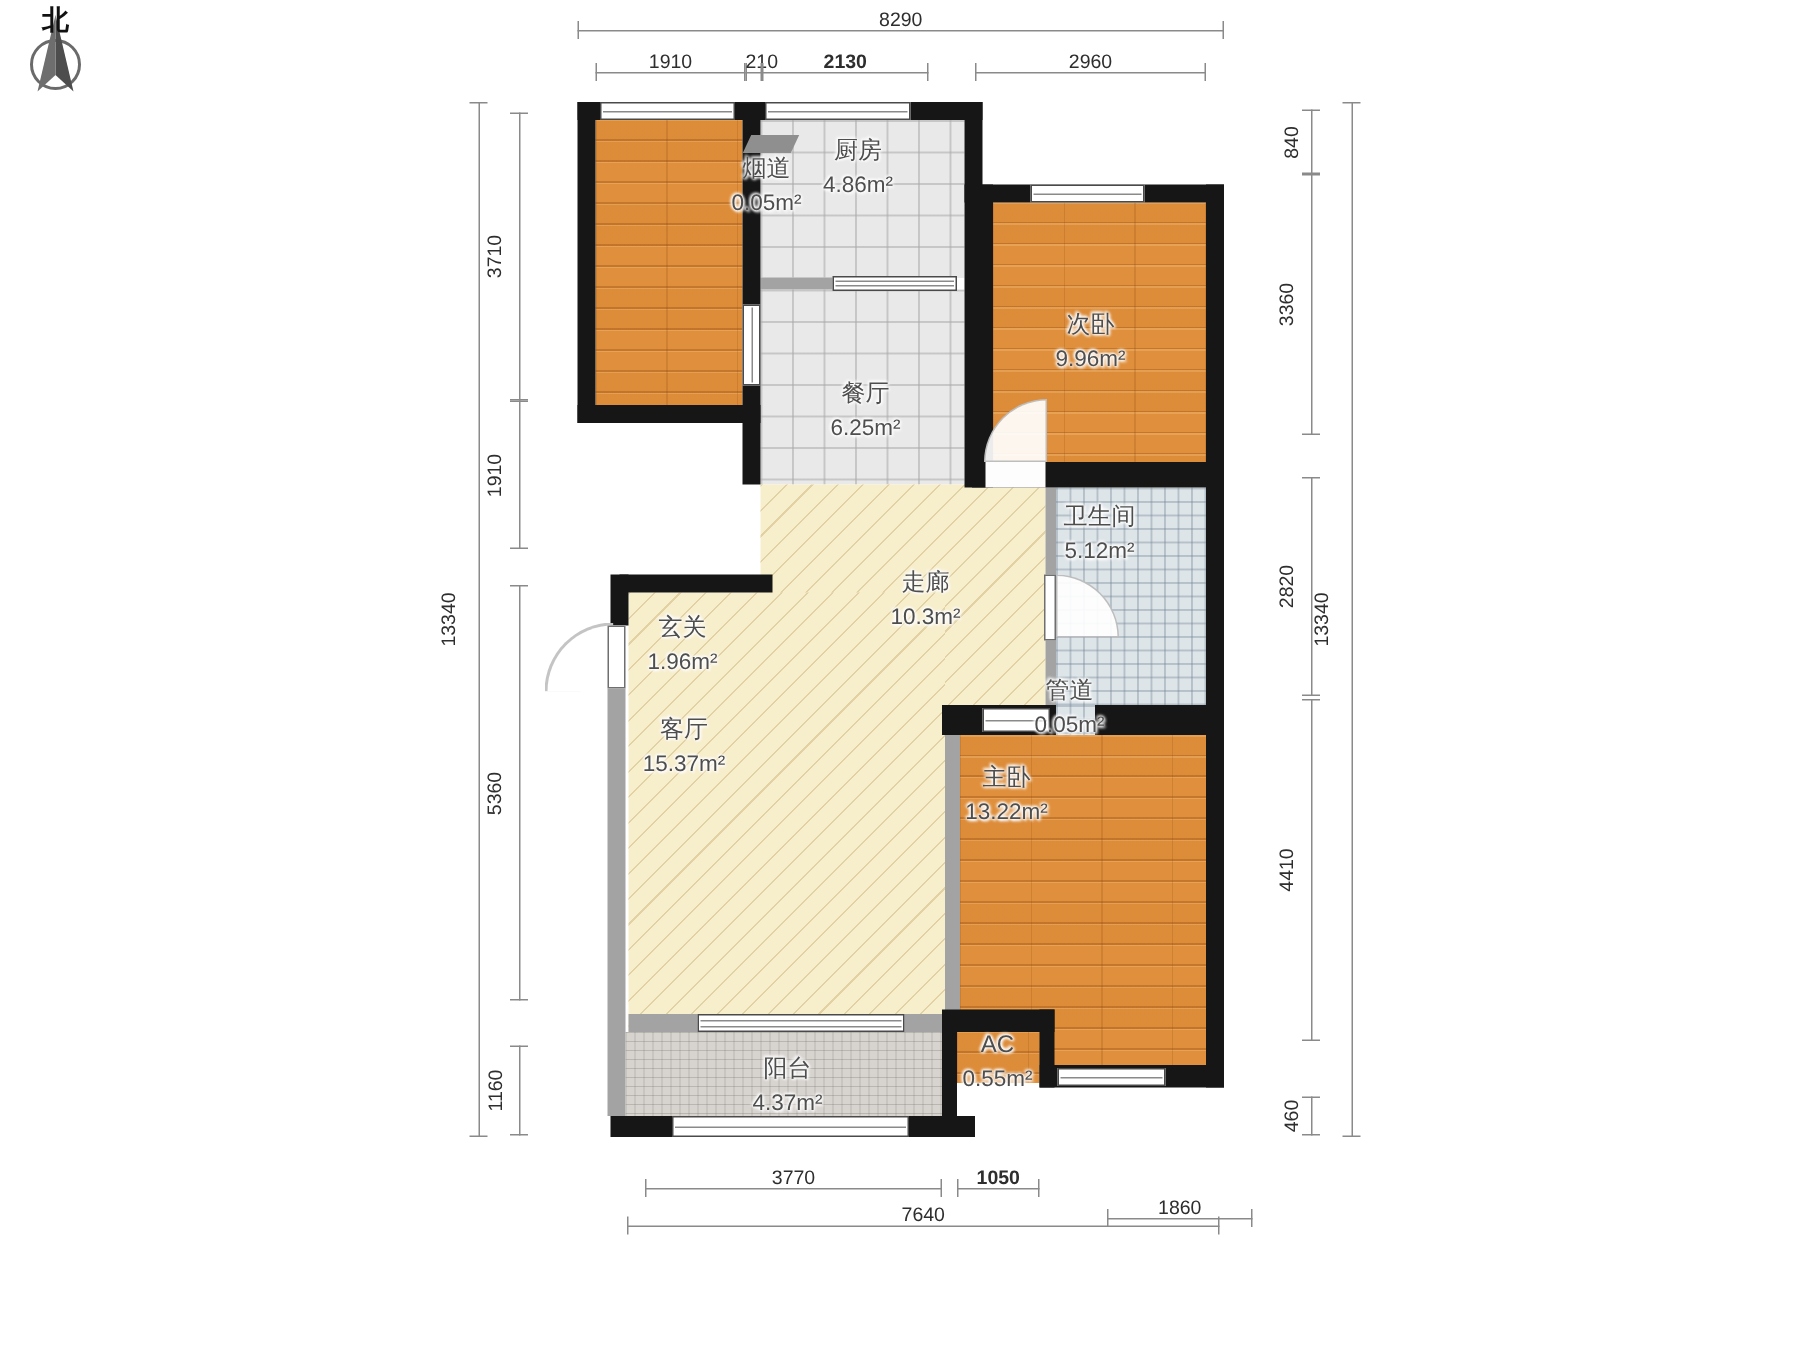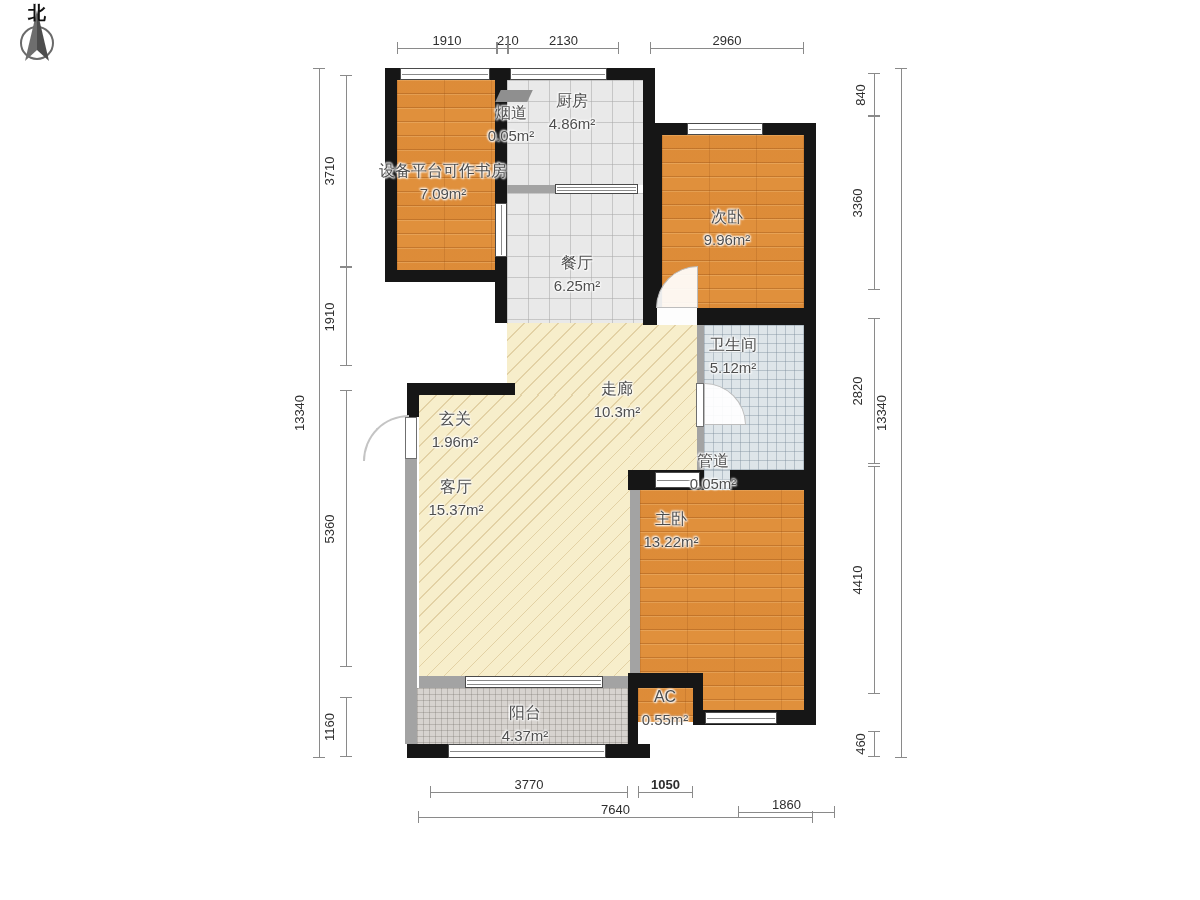--- a/index.html
+++ b/index.html
@@ -140,24 +140,20 @@
   <div class="flue" style="left:498px;top:90px;width:32px;height:12px;"></div>
 
   <div class="rlabel" style="left:471px;top:74px;width:80px;margin-top:28px;">
     <span class="rname">烟道</span>
     <span class="area">0.05m²</span>
   </div>
   <div class="rlabel" style="left:532px;top:90px;width:80px;">
     <span class="rname">厨房</span>
     <span class="area">4.86m²</span>
   </div>
-  <div class="rlabel" style="left:363px;top:160px;width:160px;">
-    <span class="rname">设备平台可作书房</span>
-    <span class="area">7.09m²</span>
-  </div>
   <div class="rlabel" style="left:537px;top:252px;width:80px;">
     <span class="rname">餐厅</span>
     <span class="area">6.25m²</span>
   </div>
   <div class="rlabel" style="left:687px;top:206px;width:80px;">
     <span class="rname">次卧</span>
     <span class="area">9.96m²</span>
   </div>
   <div class="rlabel" style="left:690px;top:334px;width:86px;">
     <span class="rname">卫生间</span>
@@ -185,27 +181,30 @@
   </div>
   <div class="rlabel" style="left:625px;top:686px;width:80px;">
     <span class="rname">AC</span>
     <span class="area">0.55m²</span>
   </div>
   <div class="rlabel" style="left:485px;top:702px;width:80px;">
     <span class="rname">阳台</span>
     <span class="area">4.37m²</span>
   </div>
 
+  <div class="dimh" style="left:385px;top:6px;width:431px;">
+    <span class="dlab">8290</span>
+    </div>
   <div class="dimh" style="left:397px;top:34px;width:100px;">
     <span class="dlab">1910</span>
     </div>
   <div class="dimh" style="left:497px;top:34px;width:11px;">
     <span class="dlab">210</span>
     </div>
-  <div class="dimh" style="left:508px;top:34px;width:111px;">
+  <div class="dimh" style="left:508px;top:34px;width:111px;font-weight:bold;">
     <span class="dlab">2130</span>
     </div>
   <div class="dimh" style="left:650px;top:34px;width:154px;">
     <span class="dlab">2960</span>
     </div>
 
   <div class="dimh" style="left:430px;top:778px;width:198px;">
     <span class="dlab">3770</span>
     </div>
   <div class="dimh" style="left:638px;top:778px;width:55px;font-weight:bold;">

